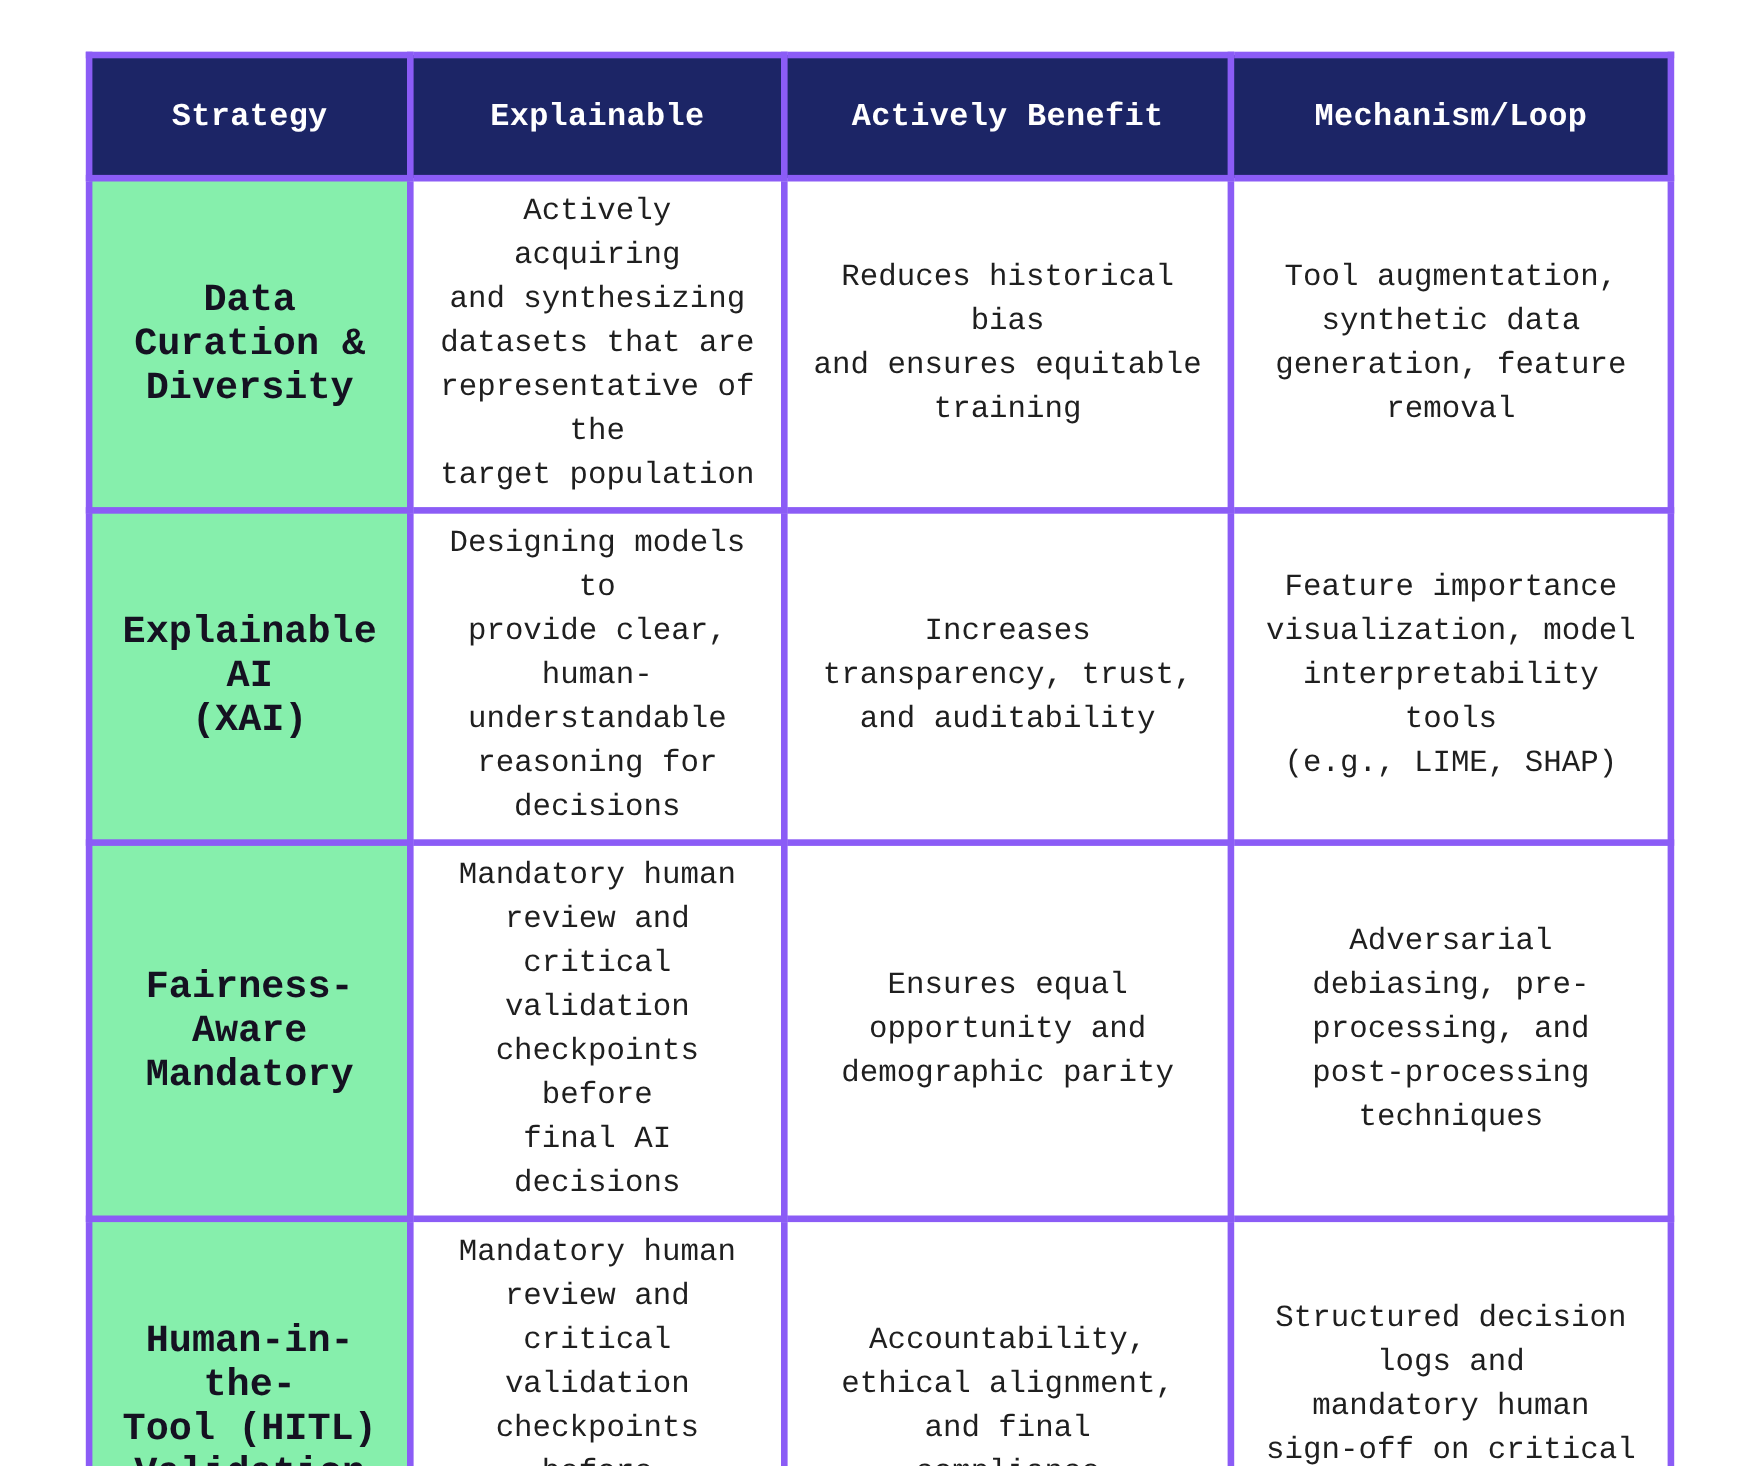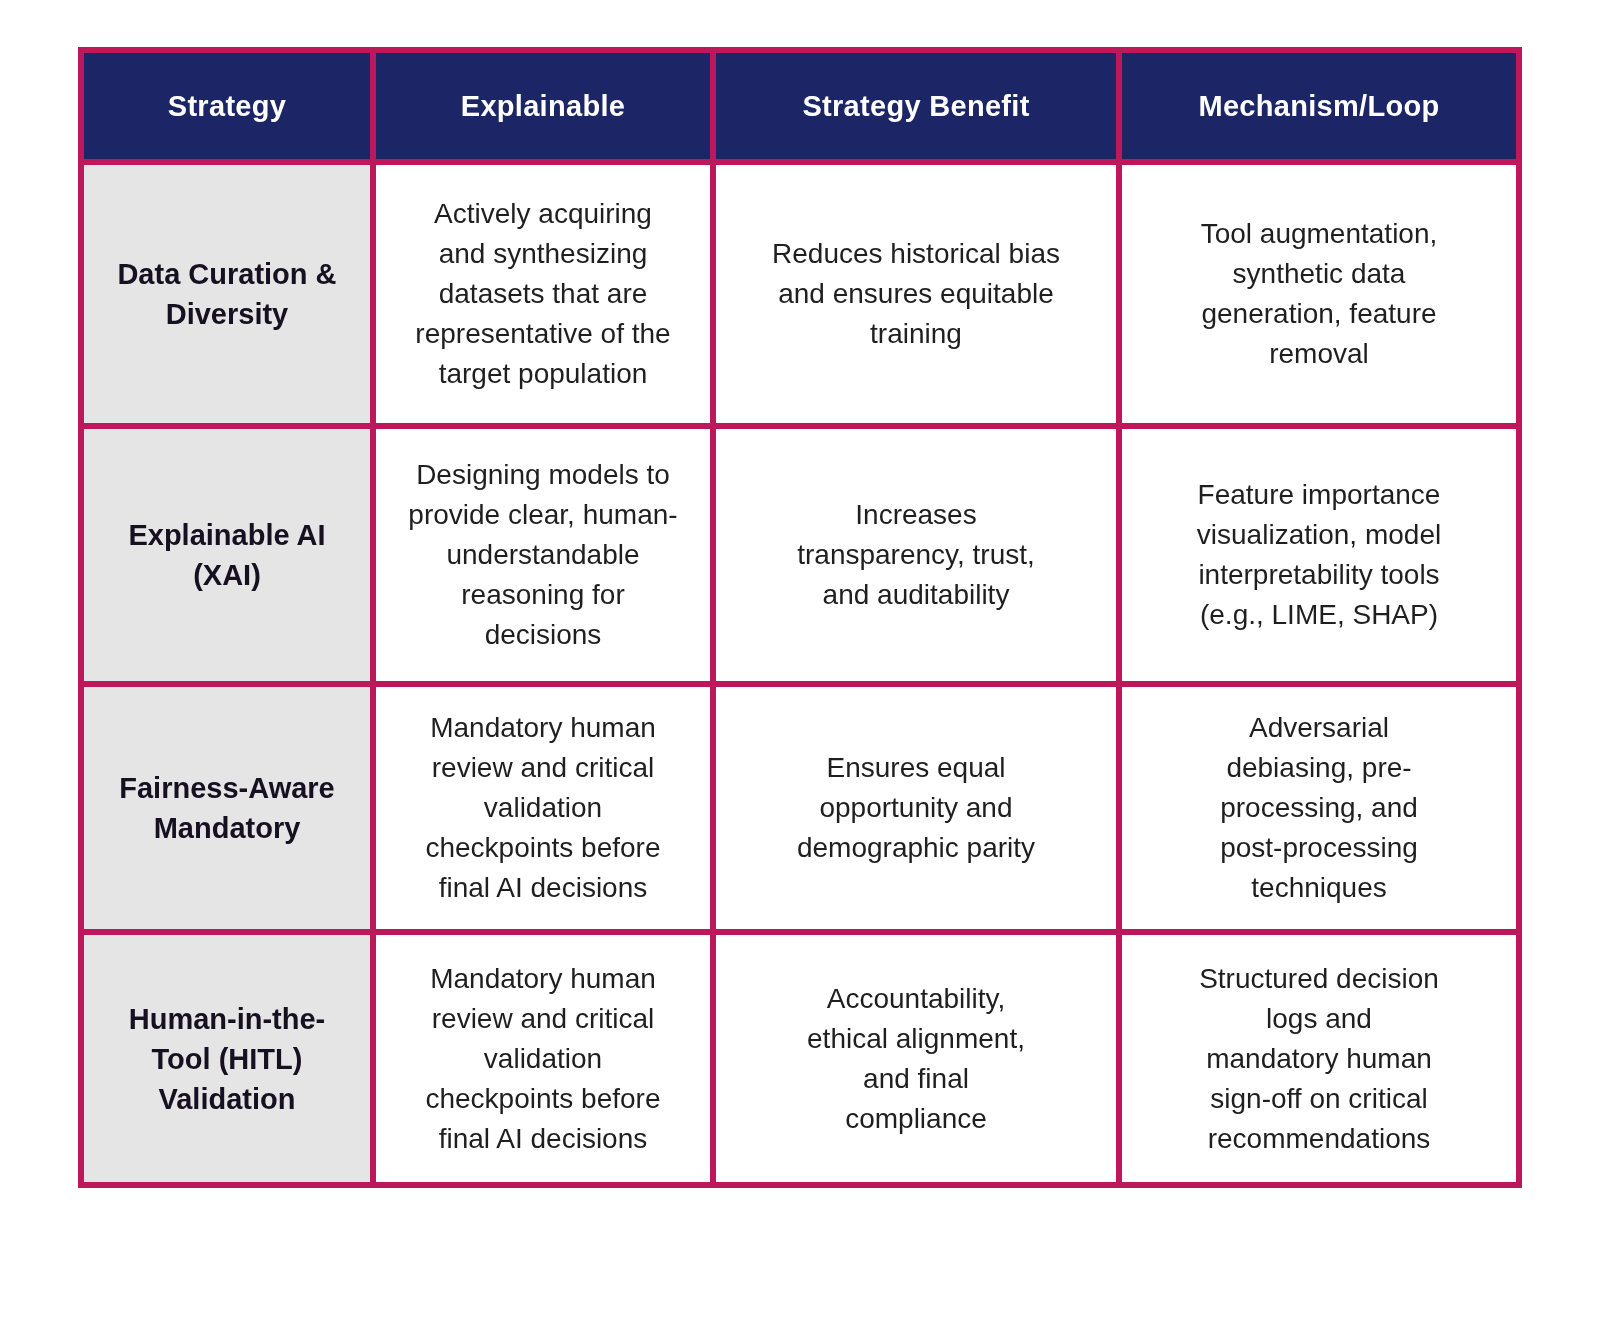--- a/index.html
+++ b/index.html
@@ -22,40 +22,41 @@
   table.strategy-table {
     position: absolute;
     left: 78px;
     top: 47px;
     width: 1438px;
     border-collapse: collapse;
     table-layout: fixed;
   }
   .strategy-table th,
   .strategy-table td {
-    border: 6px solid #be185d;
+    border: 6px solid #8b5cf6;
     text-align: center;
     vertical-align: middle;
     white-space: pre-line;
     box-sizing: border-box;
     padding: 8px 18px;
+    font-family: Liberation Mono, monospace;
   }
   .strategy-table thead th {
     background: #1c2566;
     color: #ffffff;
     font-size: 29px;
     font-weight: bold;
     height: 112px;
     letter-spacing: 0.3px;
     padding: 8px 10px;
   }
   .strategy-table tbody th.strategy-cell {
-    background: #e5e5e5;
+    background: #86efac;
     color: #151121;
-    font-size: 29px;
+    font-size: 35px;
     font-weight: bold;
     line-height: 40px;
   }
   .strategy-table tbody td {
     background: #ffffff;
     color: #1f1f1f;
     font-size: 28px;
     font-weight: normal;
     line-height: 40px;
   }
@@ -72,21 +73,21 @@
     <colgroup>
       <col style="width:292px">
       <col style="width:340px">
       <col style="width:406px">
       <col style="width:400px">
     </colgroup>
     <thead>
       <tr class="header-row">
         <th>Strategy</th>
         <th>Explainable</th>
-        <th>Strategy Benefit</th>
+        <th>Actively Benefit</th>
         <th>Mechanism/Loop</th>
       </tr>
     </thead>
     <tbody>
       <tr class="row-0">
         <th class="strategy-cell">Data Curation &amp;
 Diversity</th>
         <td>Actively acquiring
 and synthesizing
 datasets that are

